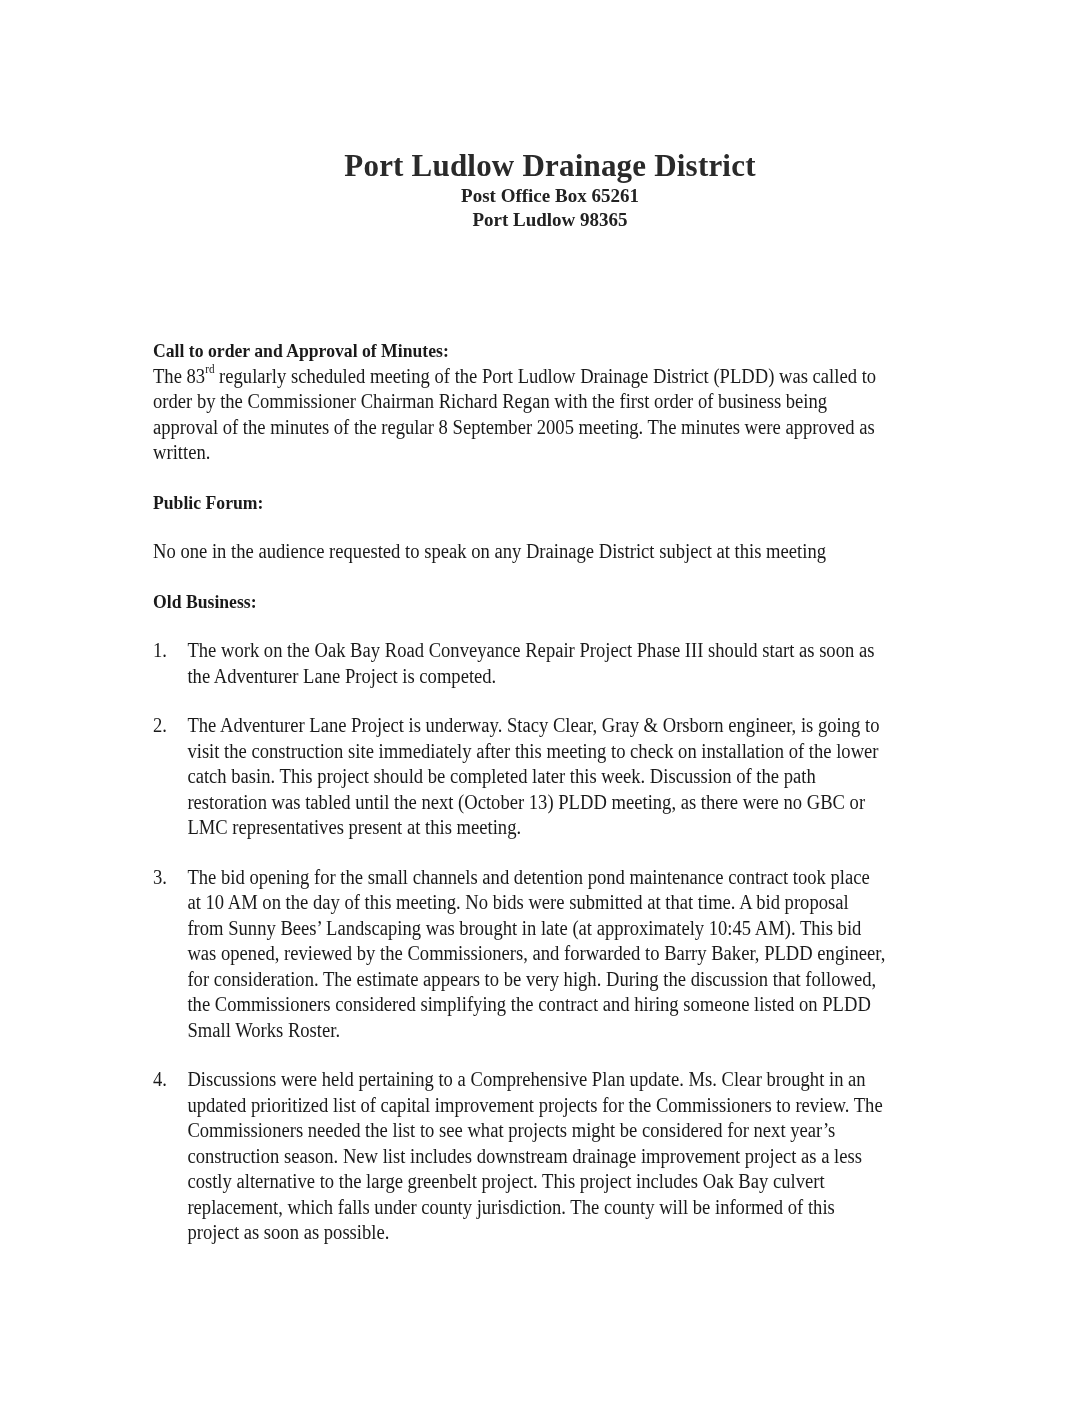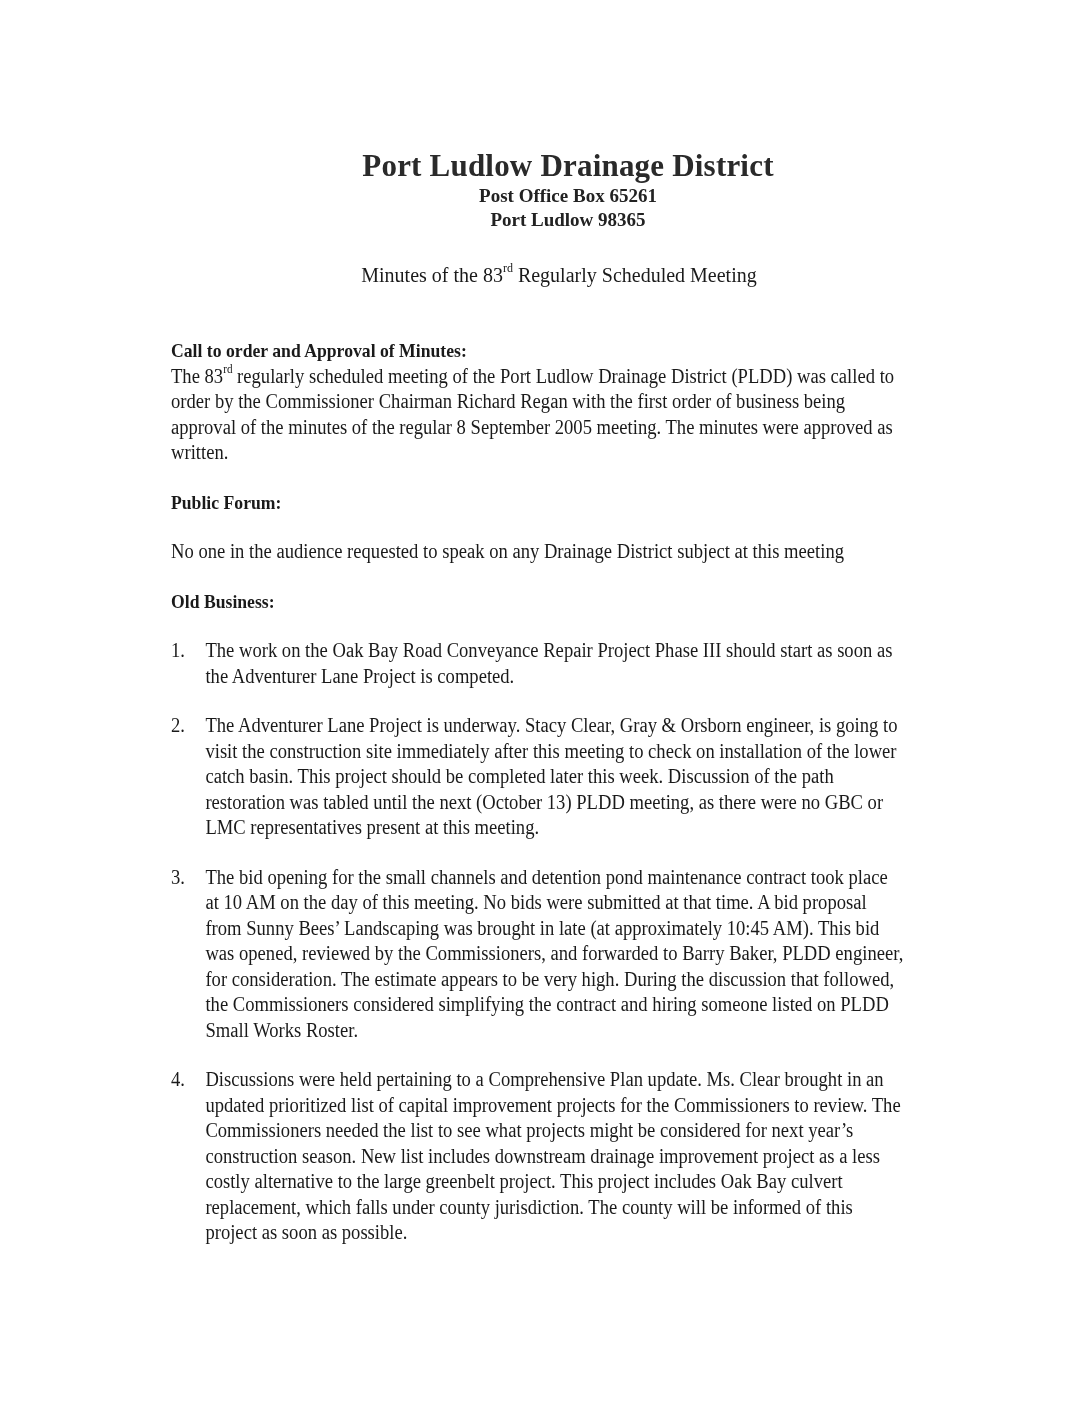--- a/index.html
+++ b/index.html
@@ -10,21 +10,21 @@
     body {
       width: 1088px;
       height: 1408px;
       position: relative;
       overflow: hidden;
       font-family: "Liberation Serif", "DejaVu Serif", serif;
       color: #1a1a1a;
     }
     .page {
       position: absolute;
-      left: 18px; top: 0;
+      left: 0; top: 0;
       width: 924px;
       height: 1408px;
     }
     .header {
       position: absolute;
       top: 148px;
       left: 0;
       width: 1100px;
       text-align: center;
     }
@@ -94,21 +94,20 @@
 
 <div class="page">
 
   <div class="header">
     <div class="title">Port Ludlow Drainage District</div>
     <div class="subhead">Post Office Box 65261</div>
     <div class="subhead">Port Ludlow 98365</div>
   </div>
 
   <div class="minutes-title">
-    <div><span>Minutes of the 83</span><sup>rd</sup><span> Regularly Scheduled Meeting</span></div>
   </div>
 
   <div class="content">
 
     <div class="gap-after">
       <p class="section-heading">Call to order and Approval of Minutes:</p>
       <p><span>The 83</span><sup>rd</sup><span> regularly scheduled meeting of the Port Ludlow Drainage District (PLDD) was called to order by the Commissioner Chairman Richard Regan with the first order of business being approval of the minutes of the regular 8 September 2005 meeting.  The minutes were approved as written.</span></p>
     </div>
 
     <div class="gap-after">

